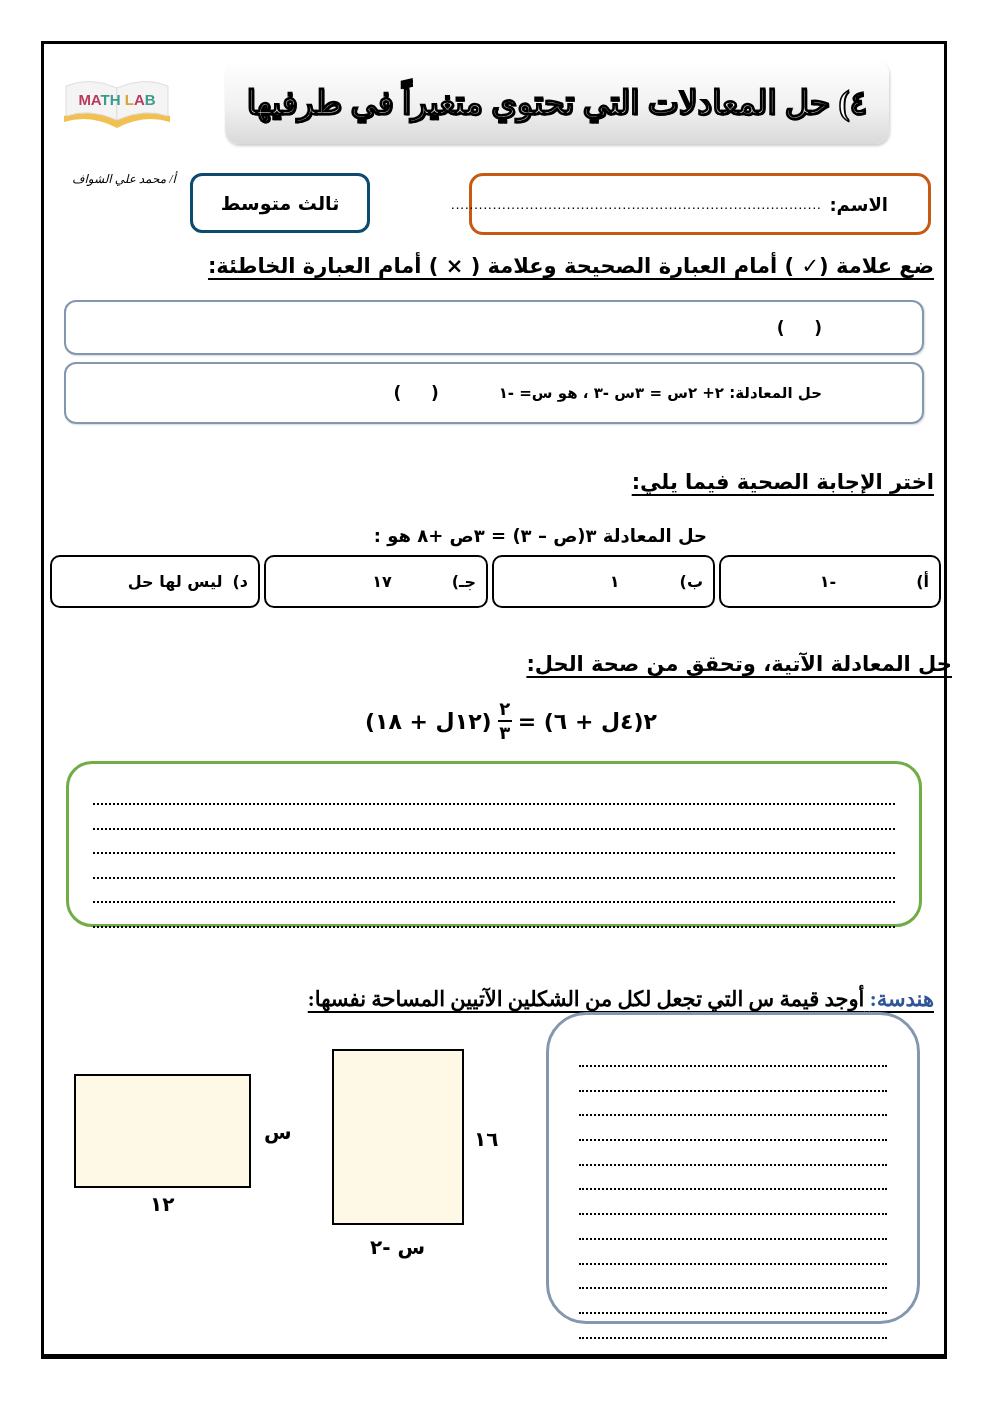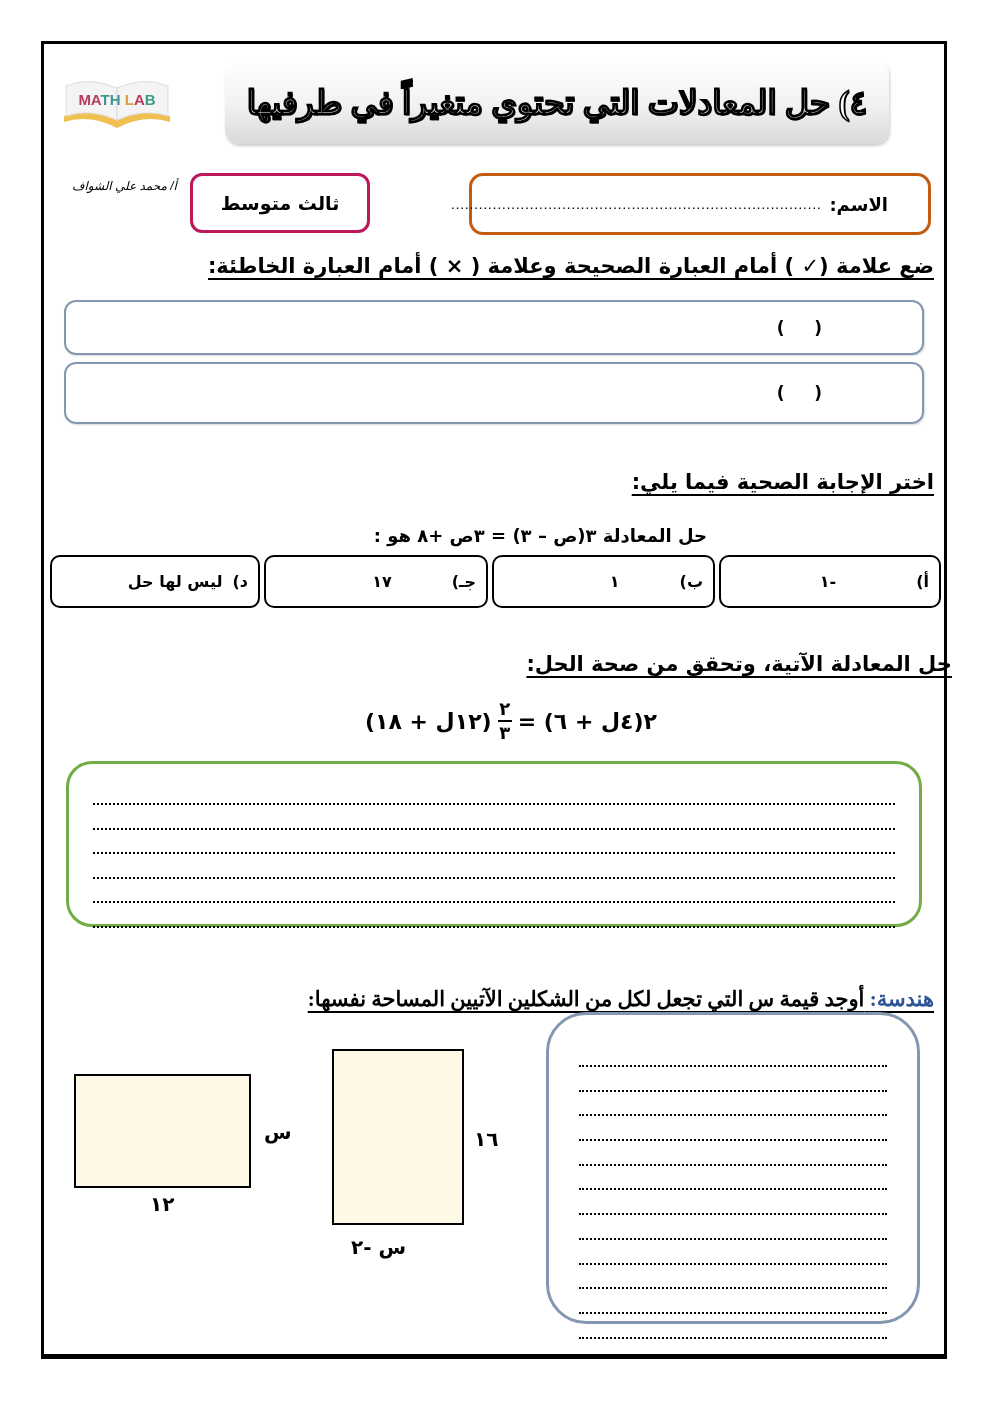--- a/index.html
+++ b/index.html
@@ -15,24 +15,24 @@
                   box-shadow: 1px 2px 3px rgba(0,0,0,0.2);
                   display: flex; align-items: center; justify-content: center; font-family: Liberation Serif, serif; }
   .title-text { font-size: 33px; font-weight: bold; color: #fff;
                 -webkit-text-stroke: 1.6px #000; letter-spacing: 0.5px;
                 text-shadow: 1px 1px 0 #000; }
 
   
   .logo { left: 56px; top: 58px; width: 122px; height: 78px; }
 
   
-  .teacher { left: 72px; top: 179px; font-size: 12px; font-style: italic; font-family: Liberation Sans, sans-serif; }
+  .teacher { left: 72px; top: 172px; font-size: 12px; font-style: italic; font-family: Liberation Serif, serif; }
 
   
-  .grade-box { left: 190px; top: 173px; width: 180px; height: 60px; border: 3px solid #be185d;
+  .grade-box { left: 190px; top: 173px; width: 180px; height: 60px; border: 3px solid #0c4a6e;
                border-radius: 12px; box-sizing: border-box; display: flex; align-items: center; justify-content: center;
                font-size: 19px; font-weight: bold; }
 
   
   .name-box { left: 469px; top: 173px; width: 462px; height: 62px; border: 3px solid #c55a11;
               border-radius: 14px; box-sizing: border-box; display: flex; align-items: center;
               padding-right: 40px; font-size: 18px; font-weight: bold; gap: 8px; }
   .name-dots { font-weight: normal; font-size: 13px; letter-spacing: 0.5px; }
 
   
@@ -73,21 +73,21 @@
   .dot-line { border-bottom: 2px dotted #000; height: 21px; margin-bottom: 1.5px; }
 
   
   .rect { background: #fef8e7; border: 2px solid #000; box-sizing: border-box; }
   .rect1 { left: 74px; top: 1074px; width: 177px; height: 114px; }
   .rect2 { left: 332px; top: 1049px; width: 132px; height: 176px; }
   .rlabel { font-size: 20px; font-weight: bold; }
   .r1-side { left: 264px; top: 1120px; }
   .r1-bottom { left: 150px; top: 1192px; }
   .r2-side { left: 474px; top: 1127px; }
-  .r2-bottom { left: 351px; top: 1235px; }
+  .r2-bottom { left: 370px; top: 1235px; }
 
   
   .work-box { left: 546px; top: 1012px; width: 374px; height: 312px; border: 3px solid #8497b0;
               border-radius: 40px; box-sizing: border-box; padding: 30px 30px 0 30px; }
   .work-box .dot-line { height: 20px; margin-bottom: 2.7px; }
 </style>
 </head>
 <body>
 
 <div class="page-border"></div>
@@ -117,20 +117,21 @@
   <span>الاسم:</span>
   <span class="name-dots">................................................................................</span>
 </div>
 
 <div class="abs heading h1">ضع علامة (✓ ) أمام العبارة الصحيحة وعلامة ( × ) أمام العبارة الخاطئة:</div>
 
 <div class="abs tf-box tf1">
   <span class="paren">(     )</span>
 </div>
 <div class="abs tf-box tf2">
+  <span>حل المعادلة:  ٢+ ٢س = ٣س -٣ ، هو س= -١</span>
   <span class="paren">(     )</span>
 </div>
 
 <div class="abs heading h2">اختر الإجابة الصحية فيما يلي:</div>
 <div class="abs mcq-question">حل المعادلة ٣(ص – ٣) = ٣ص +٨ هو :</div>
 
 <div class="abs opt opt-a">
   <span class="letter">أ)</span>
   <span style="margin-right:40px">-١</span>
 </div>

